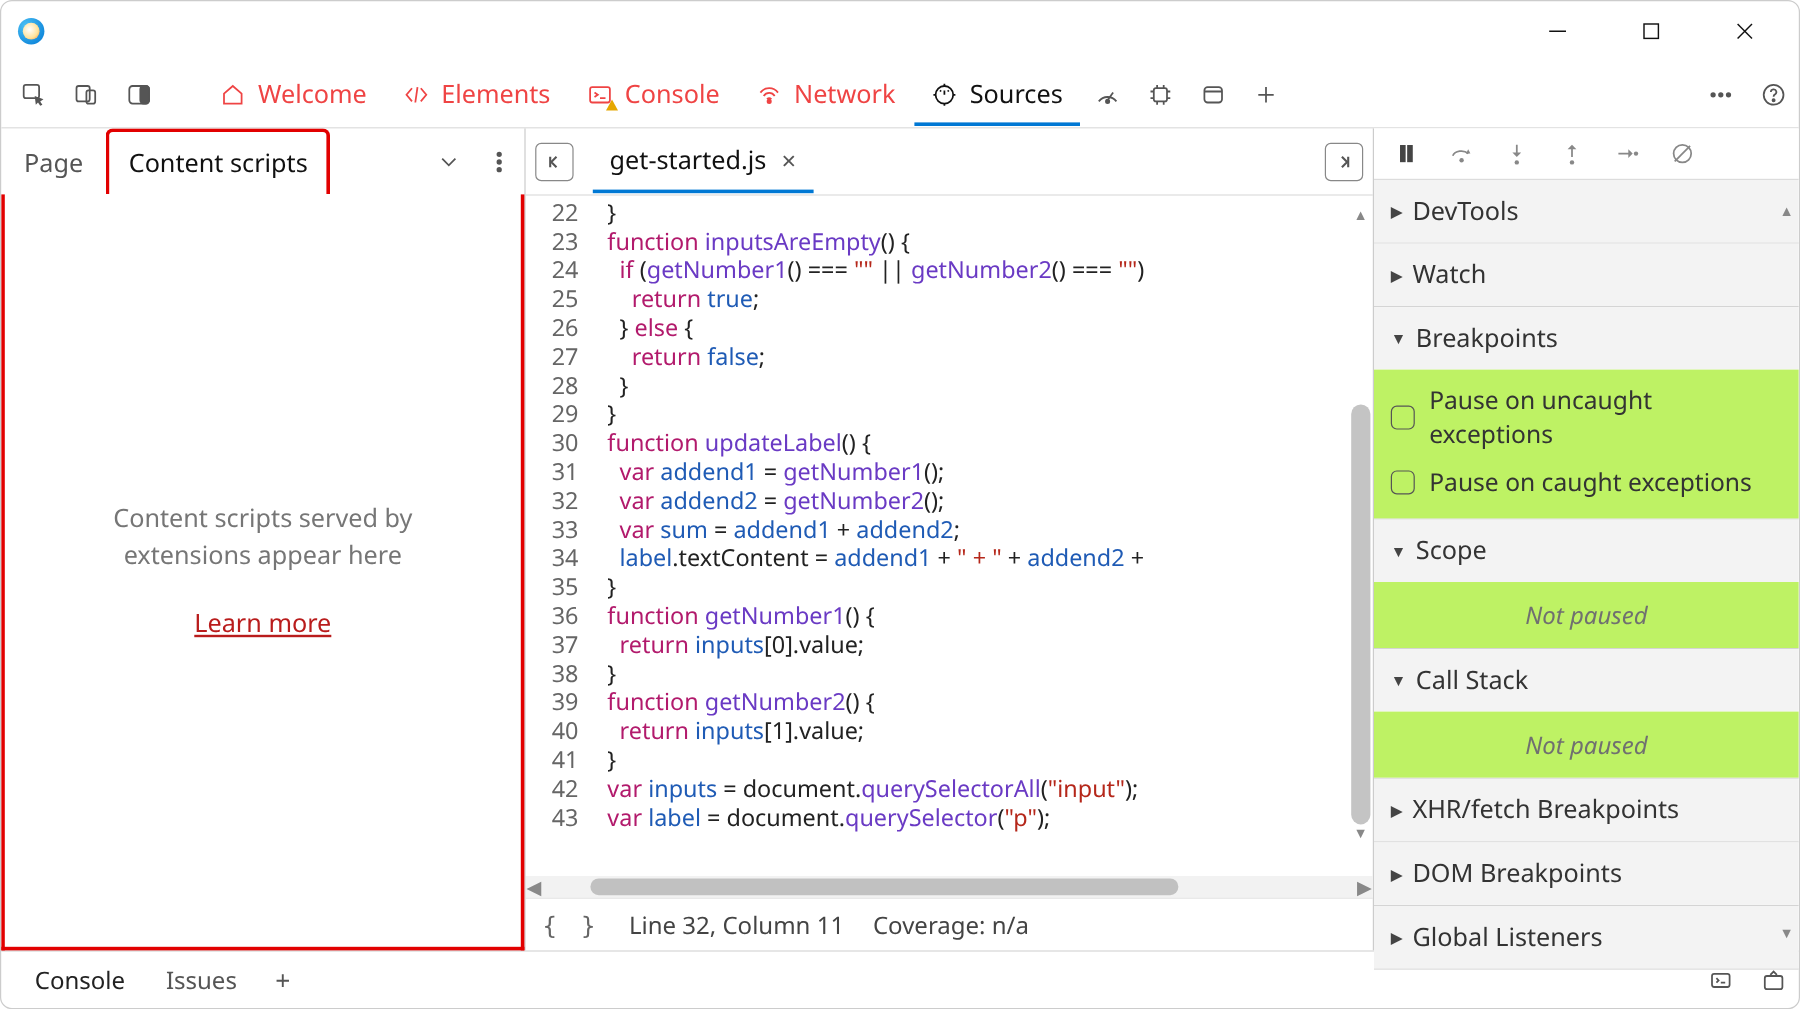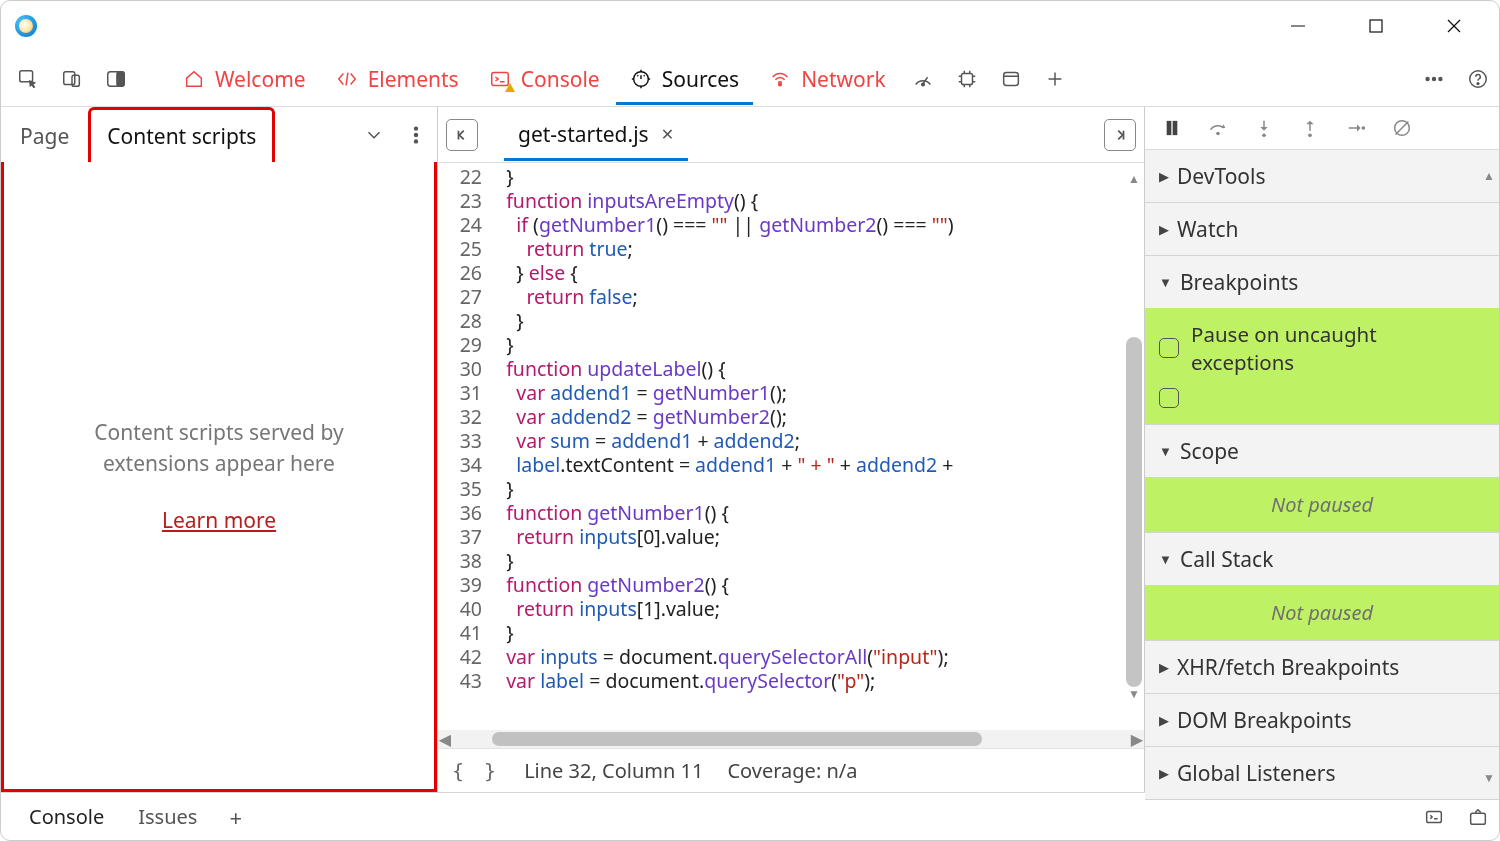--- a/index.html
+++ b/index.html
@@ -23,21 +23,21 @@
   .leftpanel { width: 437px; display: flex; flex-direction: column; border-right: 1px solid #ccc; position: relative; }
   .lefttabs { display: flex; align-items: center; font-size: 21px; }
   .lefttab { padding: 12px 16px; color: #555; cursor: pointer; border: 3px solid transparent; border-bottom: none; }
   .lefttab.active { border: 3px solid #e20000; border-bottom: none; border-top-left-radius: 6px; border-top-right-radius: 6px; color: #111; }
   .lefttoolbar { margin-left: auto; display: flex; }
   .redbox { flex: 1; border: 3px solid #e20000; border-top: none; display: flex; flex-direction: column; align-items: center; justify-content: center; text-align: center; padding: 30px; gap: 28px; }
   .redbox .msg { font-size: 21px; color: #767676; line-height: 1.45; max-width: 330px; }
   .redbox a { color: #b91c1c; font-size: 21px; text-decoration: underline; }
   
   .center { flex: 1; display: flex; flex-direction: column; min-width: 0; border-right: 1px solid #ccc; }
-  .edtabs { height: 56px; display: flex; align-items: center; padding: 0 8px; border-bottom: 1px solid #dcdcdc; gap: 16px; }
+  .edtabs { height: 56px; display: flex; align-items: center; padding: 0 8px; border-bottom: 1px solid #dcdcdc; gap: 6px; }
   .sqbtn { width: 32px; height: 32px; border: 1.3px solid #888; border-radius: 5px; display: flex; align-items: center; justify-content: center; cursor: pointer; }
   .sqbtn svg { width: 14px; height: 14px; stroke: #555; fill: none; stroke-width: 2; }
   .filetab { display: flex; align-items: center; gap: 12px; padding: 0 14px 10px; font-size: 21px; color: #111; border-bottom: 3px solid #0078d4; margin-left: 10px; margin-top: 12px; }
   .filetab .close { font-size: 16px; color: #555; cursor: pointer; }
   .editor { flex: 1; display: flex; overflow: hidden; position: relative; font-family: Consolas, Menlo, monospace; font-size: 19.5px; line-height: 24px; padding-top: 2px; }
   .gutter { width: 58px; text-align: right; color: #666; padding-right: 14px; user-select: none; position: relative; border-right: 0; }
   .code { flex: 1; white-space: pre; overflow: hidden; color: #222; }
   .kw { color: #b21a6c; }     
   .fn { color: #6a3ac4; }     
   .decl { color: #1f5bb5; }
@@ -134,33 +134,33 @@
     <span style="position:relative; display:inline-flex;">
       <svg viewBox="0 0 24 24">
           <rect x="3" y="5" width="18" height="14" rx="2"></rect>
           <path d="M7 10 L10 12 L7 14"></path>
           <line x1="12" y1="15" x2="17" y2="15"></line>
         </svg>
       <span class="warnbadge"></span>
     </span>
     <span>Console</span>
   </div>
+  <div class="tab">
+    <svg viewBox="0 0 24 24">
+        <path d="M4 10 a10 10 0 0 1 16 0 M7 13 a6 6 0 0 1 10 0 M10 16 a3 3 0 0 1 4 0"></path>
+        <circle cx="12" cy="18" r="1.5" fill="currentColor"></circle>
+      </svg>
+    <span>Network</span>
+  </div>
   <div class="tab active">
     <svg viewBox="0 0 24 24">
         <circle cx="12" cy="12" r="8"></circle>
         <path d="M12 4 v-2 M12 22 v-2 M4 12 h-2 M22 12 h-2 M12 8 v4 M8 8 l1 1 M16 8 l-1 1"></path>
       </svg>
     <span>Sources</span>
-  </div>
-  <div class="tab">
-    <svg viewBox="0 0 24 24">
-        <path d="M4 10 a10 10 0 0 1 16 0 M7 13 a6 6 0 0 1 10 0 M10 16 a3 3 0 0 1 4 0"></path>
-        <circle cx="12" cy="18" r="1.5" fill="currentColor"></circle>
-      </svg>
-    <span>Network</span>
   </div>
   <div class="iconbtn">
       <svg viewBox="0 0 24 24">
         <path d="M4 18 a10 10 0 0 1 16 0"></path>
         <line x1="12" y1="17" x2="17" y2="10"></line>
         <circle cx="12" cy="18" r="1.5" fill="currentColor"></circle>
       </svg>
     </div>
   <div class="iconbtn">
       <svg viewBox="0 0 24 24">
@@ -370,20 +370,21 @@
           <span class="tri">▼</span>
           <span>Breakpoints</span>
         </div>
       <div class="secbody">
         <div class="chkrow">
             <span class="chk"></span>
             <span>Pause on uncaught exceptions</span>
           </div>
         <div class="chkrow">
             <span class="chk"></span>
+            <span>Pause on caught exceptions</span>
           </div>
       </div>
     </div>
     <div class="section">
       <div class="sechdr">
           <span class="tri">▼</span>
           <span>Scope</span>
         </div>
       <div class="secbody gray">Not paused</div>
     </div>

